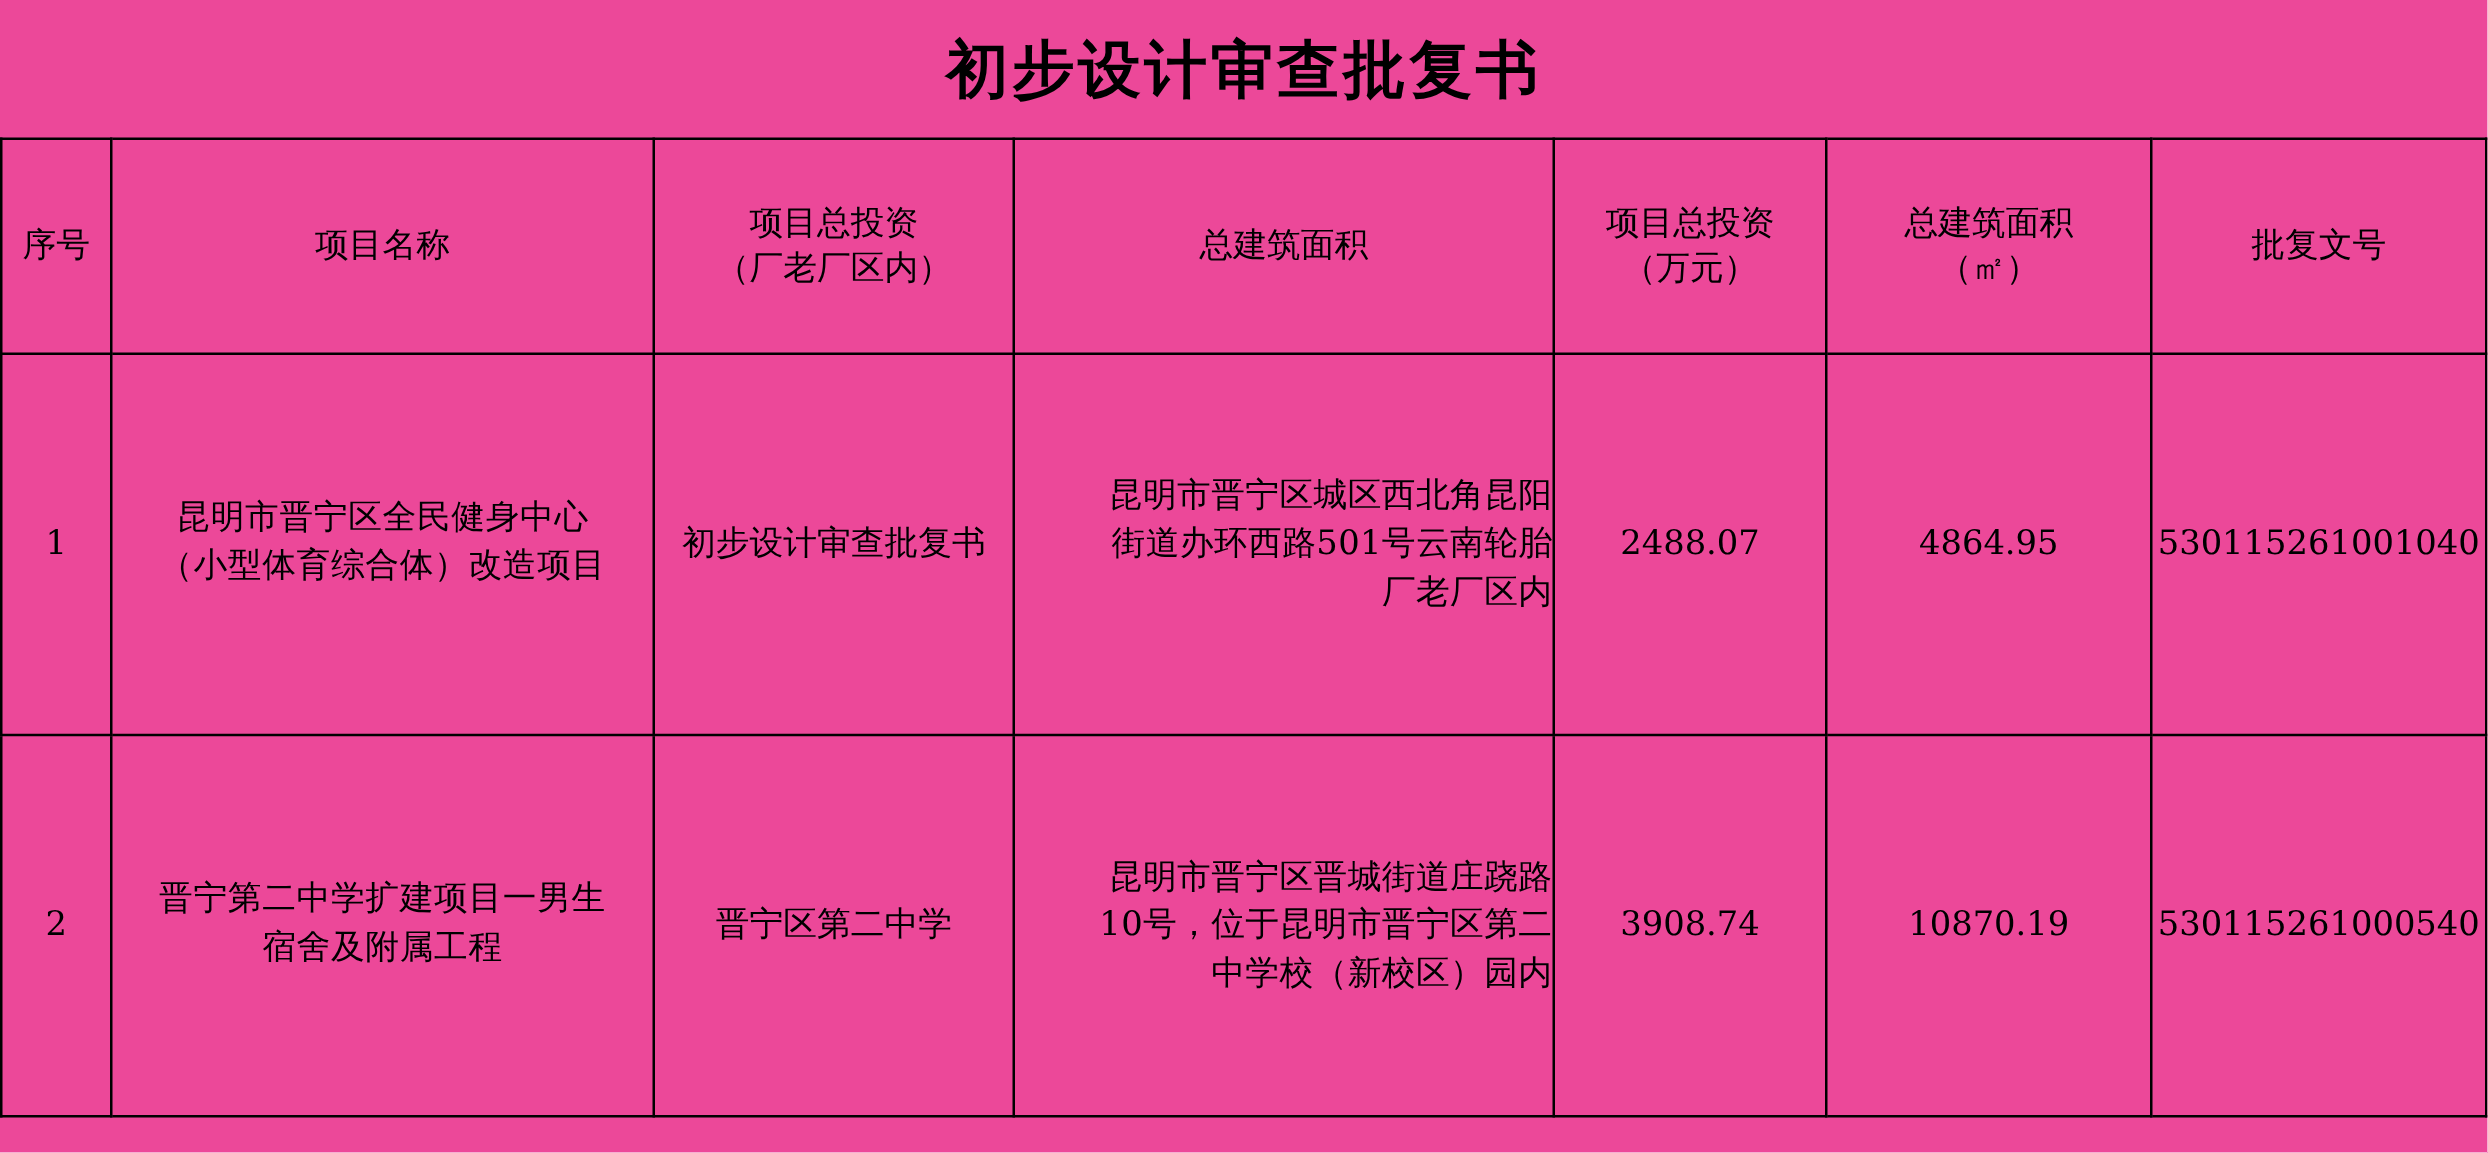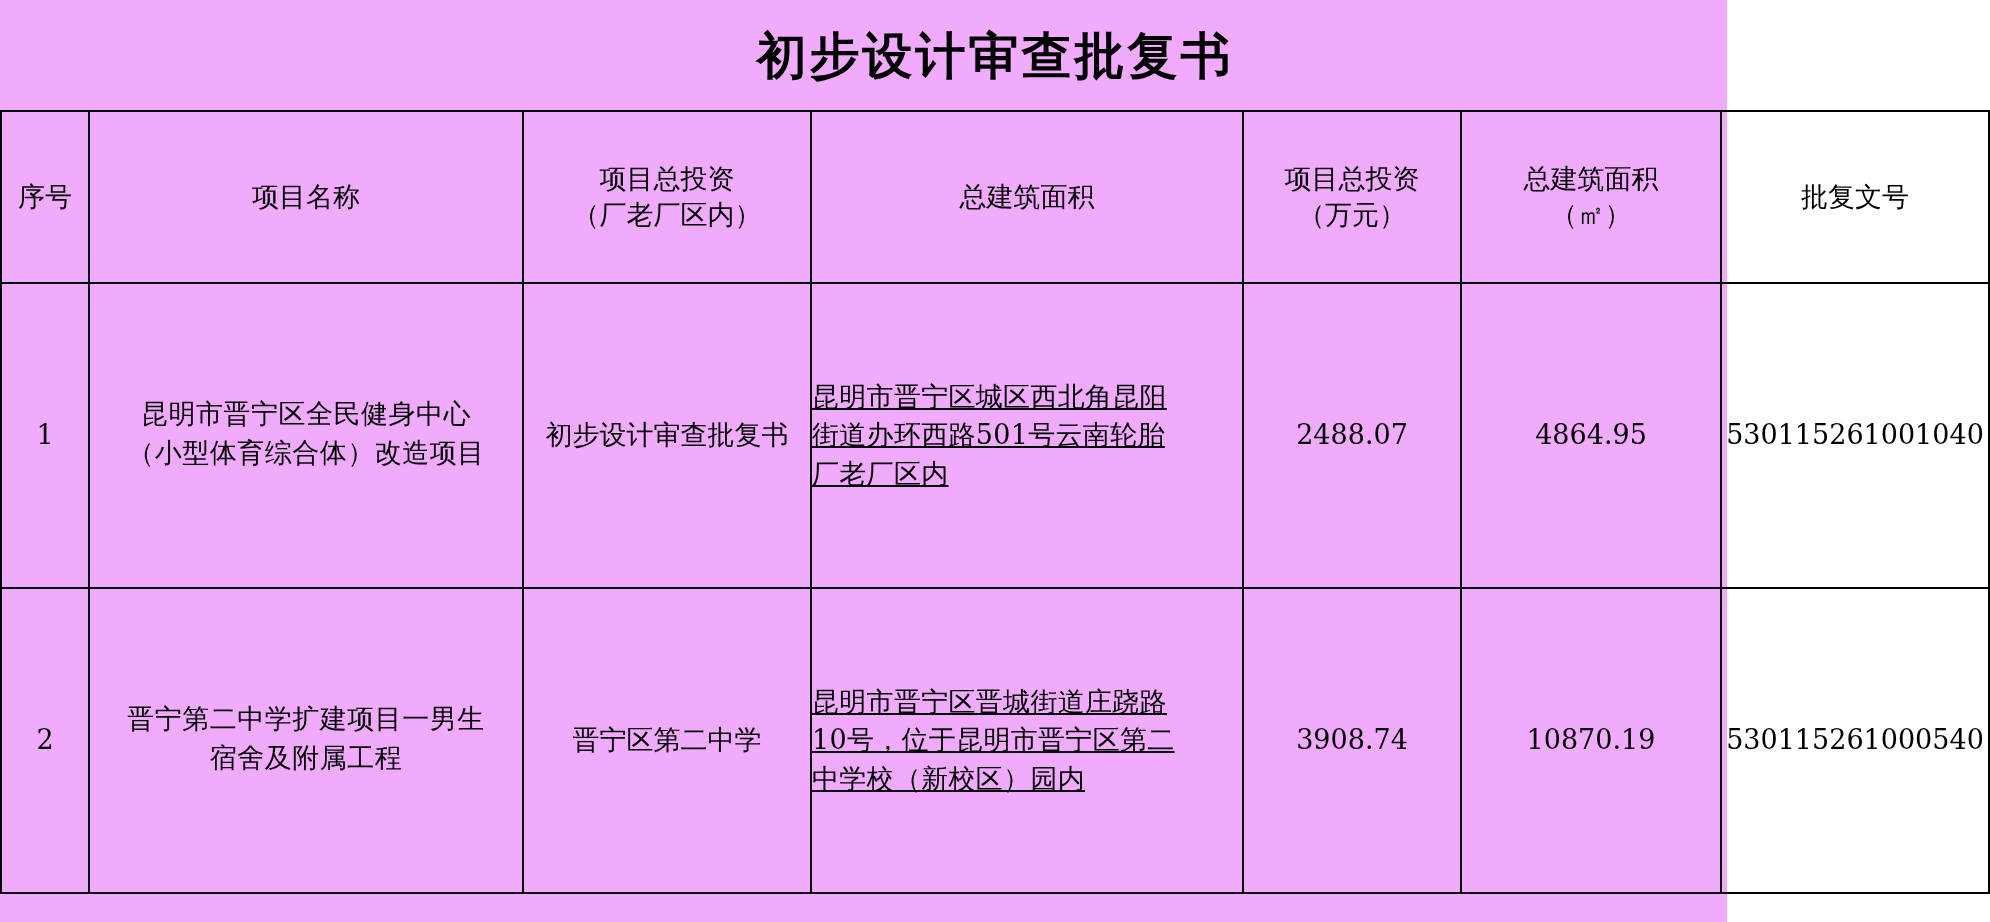--- a/index.html
+++ b/index.html
@@ -9,23 +9,23 @@
   }
   body {
     width: 1990px;
     height: 922px;
     font-family: "DejaVu Serif", "Liberation Serif", serif;
     color: #000000;
     overflow: hidden;
   }
   .page {
     position: relative;
-    width: 1727px;
+    width: 1990px;
     height: 922px;
-    background: #f0abfc;
+    background: #ec4899;
   }
   .doc-wrap {
     position: absolute;
     left: 0;
     top: 0;
     width: 1990px;
   }
   .title-band {
     width: 1990px;
     height: 110px;
@@ -100,23 +100,22 @@
   .name-block {
     display: block;
     white-space: pre-line;
     text-align: center;
     letter-spacing: 0.5px;
     font-family: Liberation Mono, monospace;
   }
   .place-block {
     display: block;
     white-space: pre-line;
-    text-align: left;
+    text-align: right;
     letter-spacing: 0.3px;
-    text-decoration: underline;
   }
 </style>
 </head>
 <body>
 
 <div class="page">
   <div class="doc-wrap">
 
     <div class="title-band">
       <div class="doc-title">初步设计审查批复书</div>

